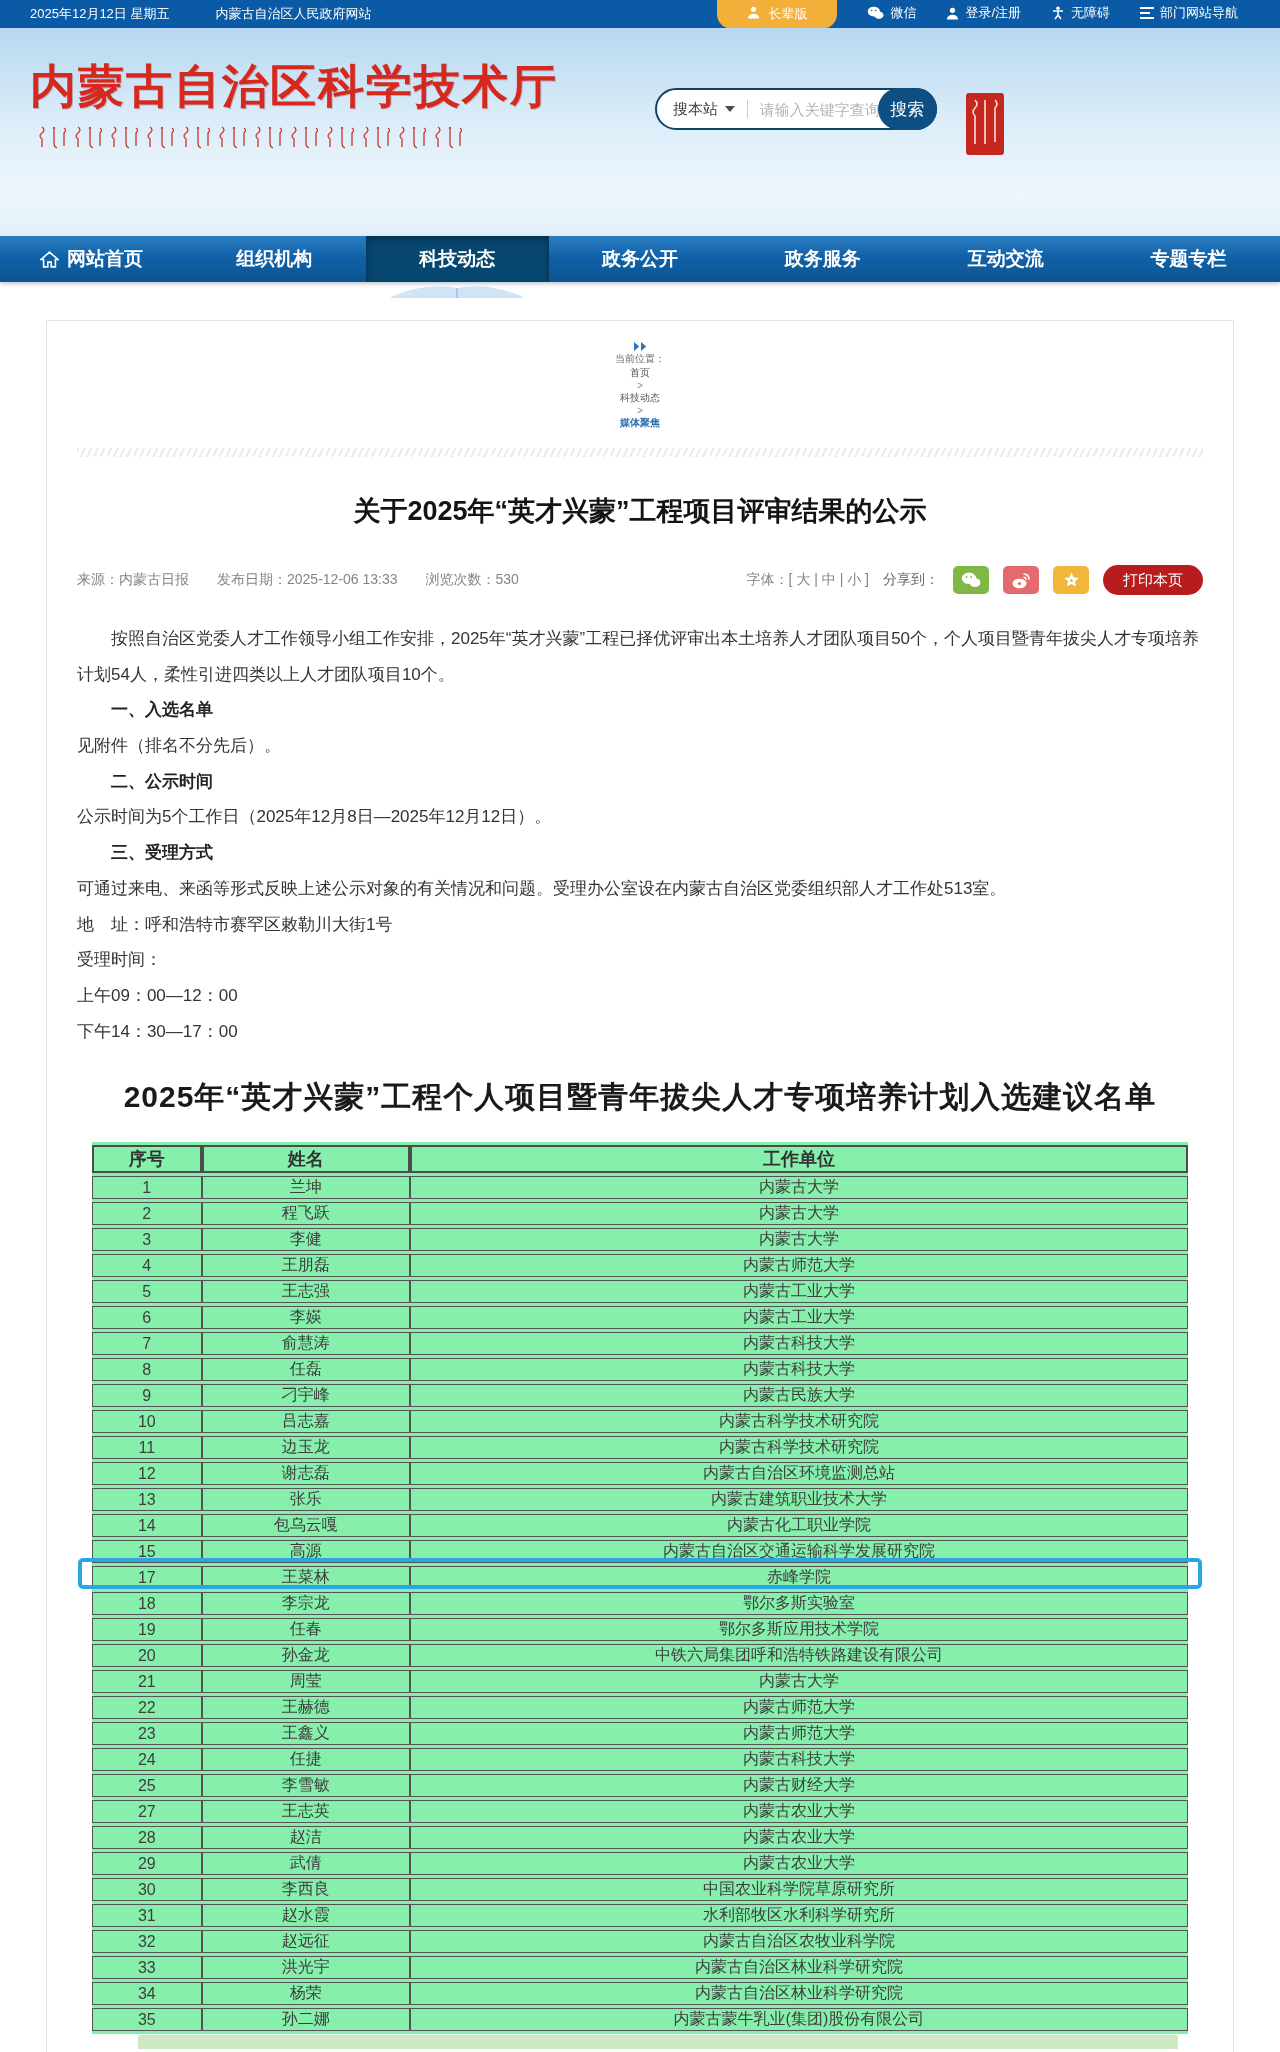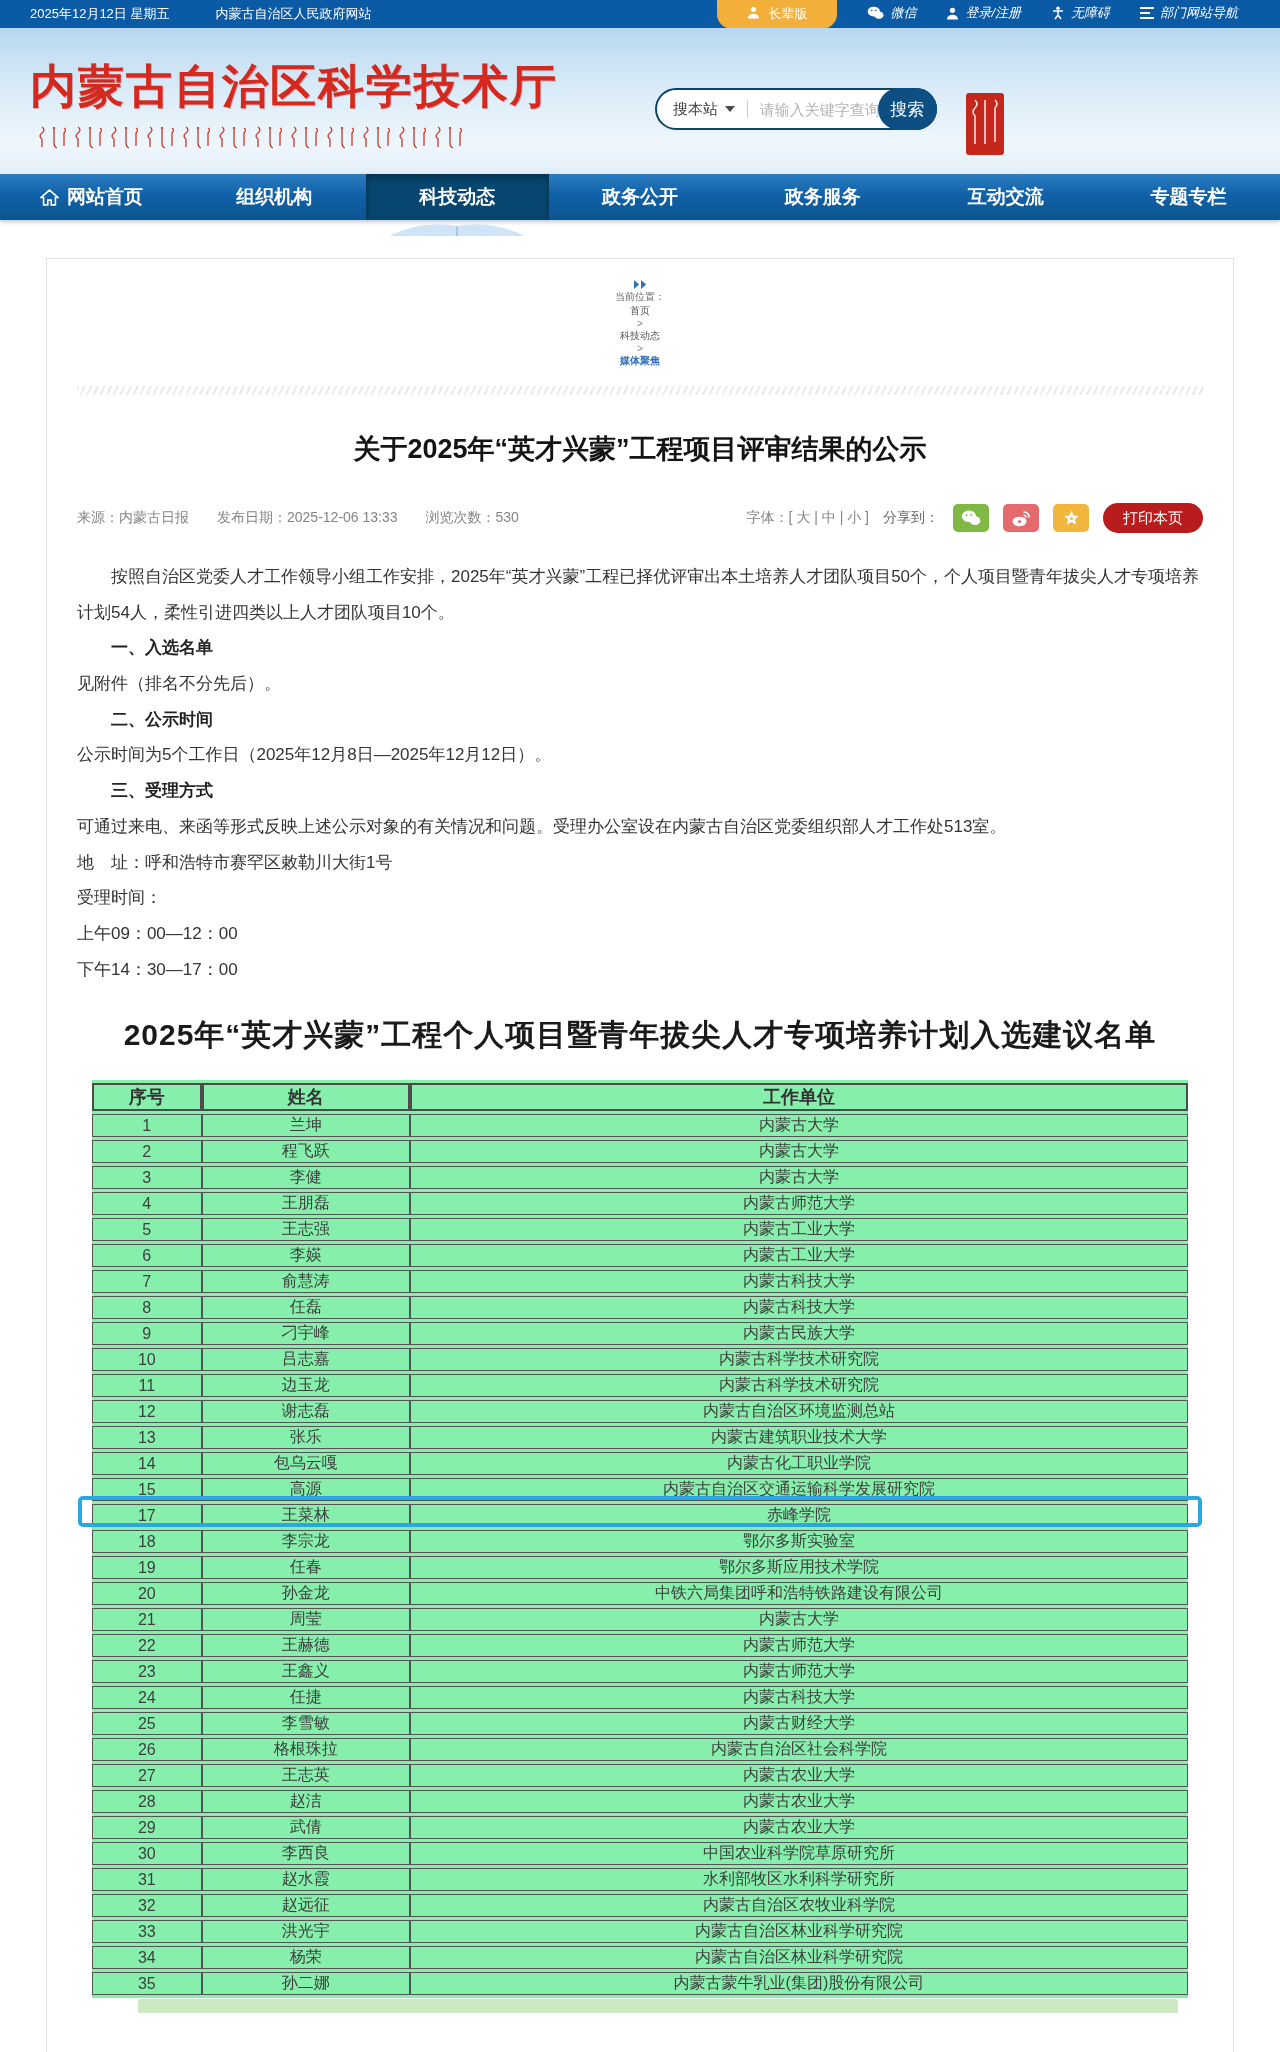--- a/index.html
+++ b/index.html
@@ -4,27 +4,27 @@
 <style>
   * { margin:0; padding:0; box-sizing:border-box; }
   html,body { width:1280px; height:2052px; overflow:hidden; background:#fff;
     font-family:"Liberation Sans","DejaVu Sans",sans-serif; }
 
   
   .topbar { height:28px; background:#0b5aa5; color:#fff; font-size:13px;
     display:flex; align-items:center; padding:0 14px 0 30px; }
   .topbar .left { display:flex; gap:46px; align-items:center; }
   .topbar .right { margin-left:auto; display:flex; align-items:flex-start; gap:30px; padding-right:28px; }
-  .tb-link { display:flex; align-items:center; gap:6px; height:28px; cursor:pointer; white-space:nowrap;font-style:italic; }
+  .tb-link { display:flex; align-items:center; gap:6px; height:28px; cursor:pointer; white-space:nowrap; }
   .tb-link svg { display:block; }
   .elder-pill { background:#f2af3a; color:#fff; height:30px; padding:0 30px;
     border-radius:0 0 15px 15px; display:flex; align-items:center; gap:8px; font-size:13px; cursor:pointer; }
 
   
-  .header { position:relative; height:146px;
+  .header { position:relative; height:208px;
     background:linear-gradient(180deg,#b7d7f0 0%,#dcedf9 45%,#eef6fc 80%,#e2eff9 100%); }
   .logo-block { position:absolute; left:30px; top:28px; }
   .site-title { color:#d5281e; font-size:46px; font-weight:bold; letter-spacing:2px;
     text-shadow:1px 1px 0 rgba(120,0,0,.25); }
   .mongol-strip { margin-top:8px; margin-left:6px; }
 
   .search-pill { position:absolute; left:655px; top:60px; width:282px; height:42px;
     background:#fff; border:2px solid #0e4368; border-radius:22px;
     display:flex; align-items:center; padding-left:16px; }
   .search-scope { font-size:15px; color:#444; display:flex; align-items:center; gap:7px; cursor:pointer; white-space:nowrap; }
@@ -424,25 +424,20 @@
               <td>24</td>
               <td>任捷</td>
               <td>内蒙古科技大学</td>
             </tr>
             <tr>
               <td>25</td>
               <td>李雪敏</td>
               <td>内蒙古财经大学</td>
             </tr>
             <tr>
-              <td>26</td>
-              <td>格根珠拉</td>
-              <td>内蒙古自治区社会科学院</td>
-            </tr>
-            <tr>
               <td>27</td>
               <td>王志英</td>
               <td>内蒙古农业大学</td>
             </tr>
             <tr>
               <td>28</td>
               <td>赵洁</td>
               <td>内蒙古农业大学</td>
             </tr>
             <tr>

